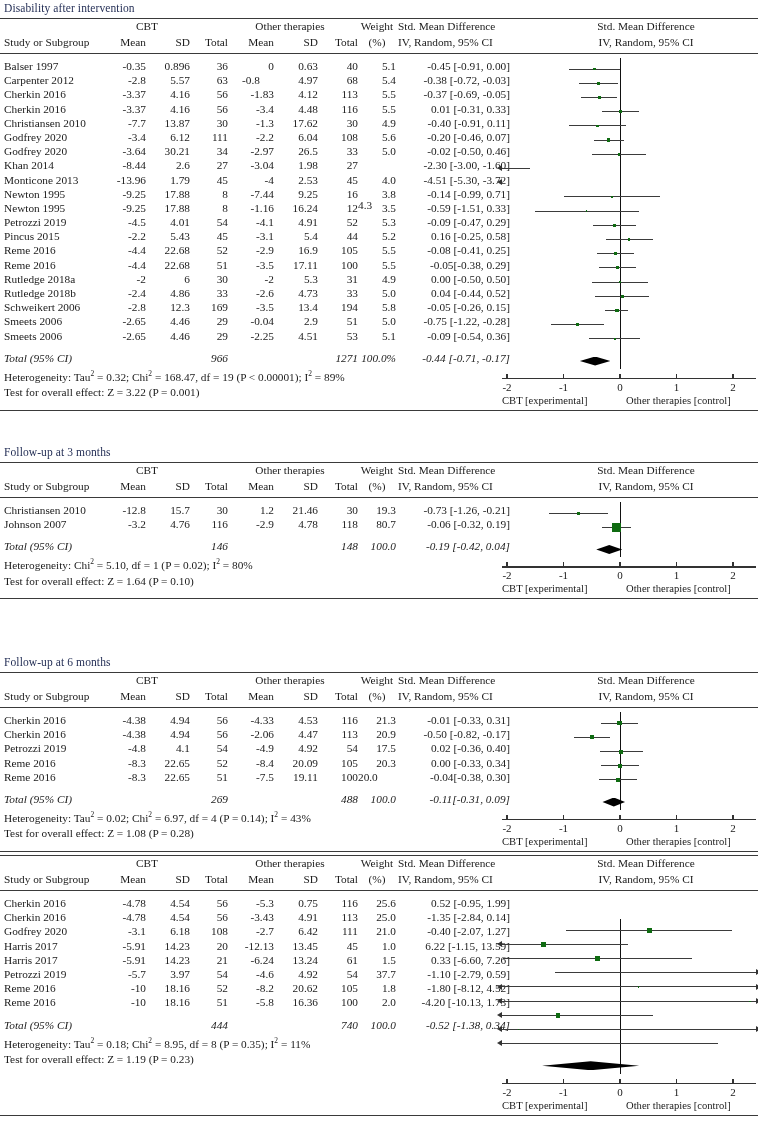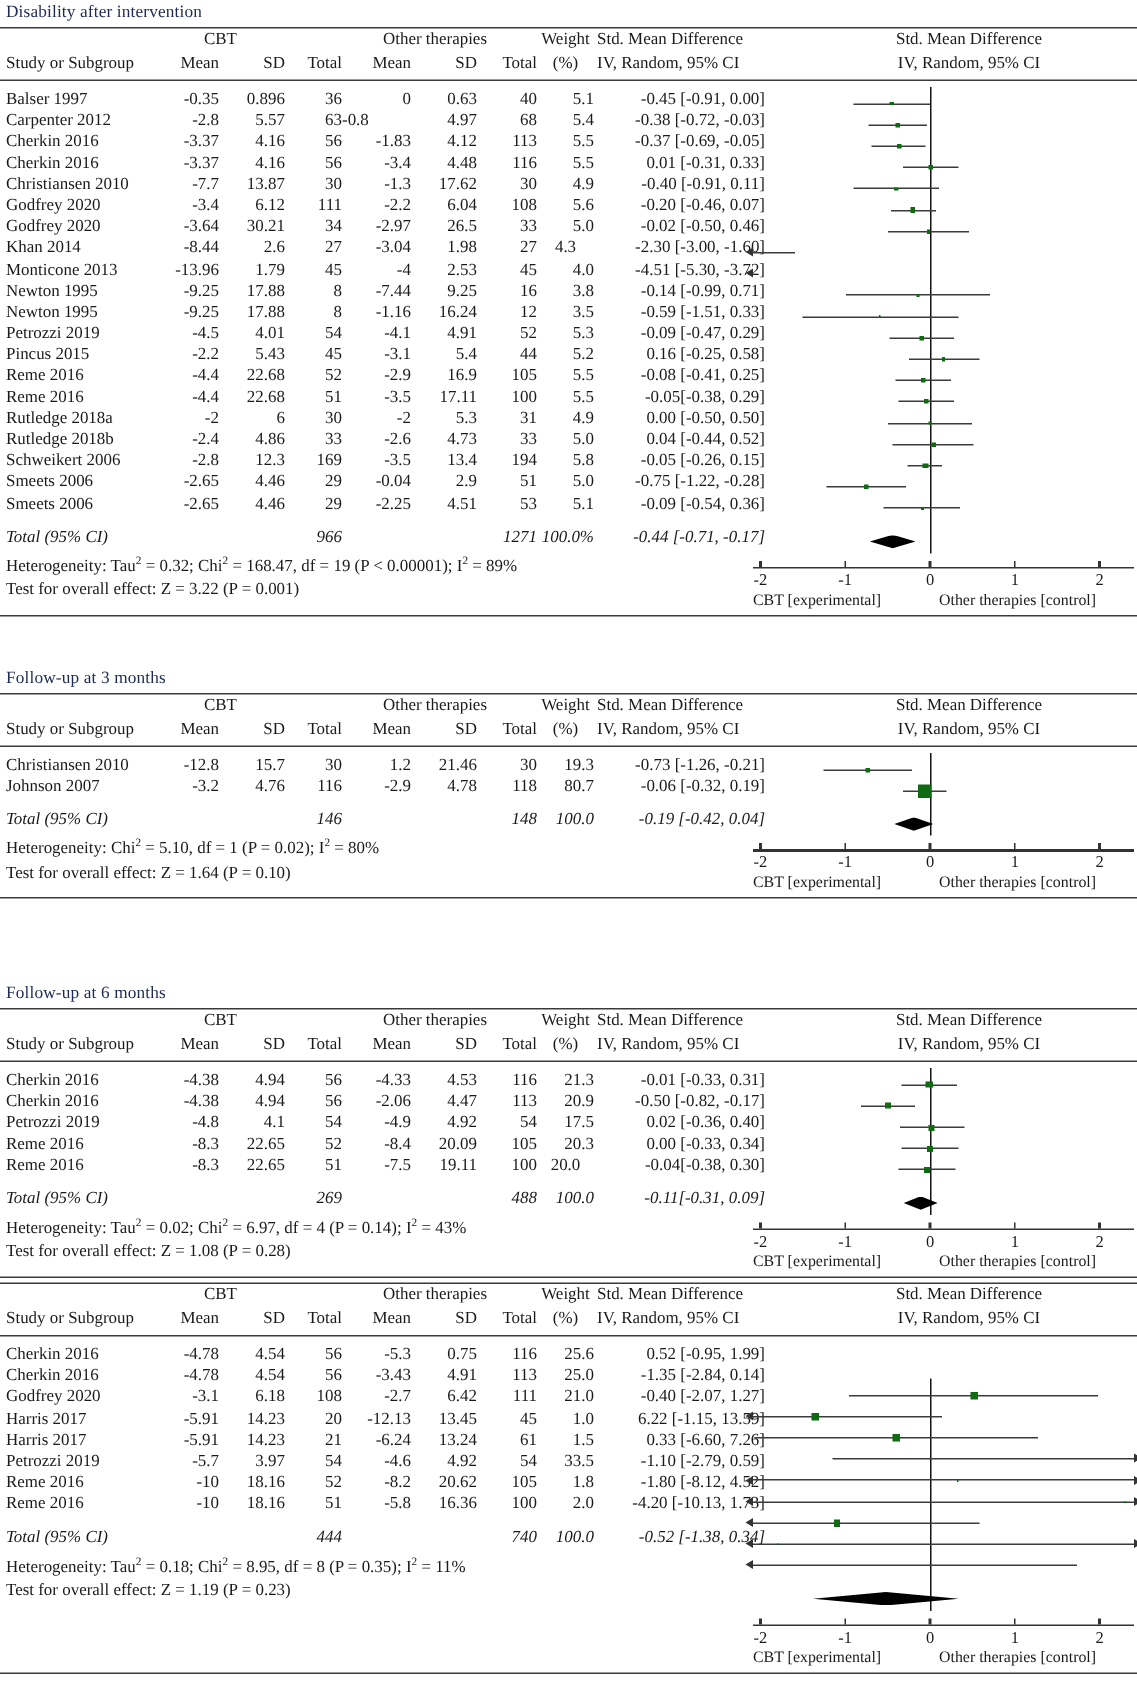--- a/index.html
+++ b/index.html
@@ -95,21 +95,21 @@
             <div class="c col-sd2 r" style="text-align: right;">0.63</div>
             <div class="c col-t2 r" style="text-align: right;">40</div>
             <div class="c col-w r" style="text-align: right;">5.1</div>
             <div class="c col-ci r" style="text-align: right;">-0.45 [-0.91, 0.00]</div>
           </div>
           <div class="row">
             <div class="c col-study l" style="text-align: left;">Carpenter 2012</div>
             <div class="c col-m1 r" style="text-align: right;">-2.8</div>
             <div class="c col-sd1 r" style="text-align: right;">5.57</div>
             <div class="c col-t1 r" style="text-align: right;">63</div>
-            <div class="c col-m2 r" style="text-align: left;">-0.8</div>
+            <div class="c col-m2 r" style="text-align: center;">-0.8</div>
             <div class="c col-sd2 r" style="text-align: right;">4.97</div>
             <div class="c col-t2 r" style="text-align: right;">68</div>
             <div class="c col-w r" style="text-align: right;">5.4</div>
             <div class="c col-ci r" style="text-align: right;">-0.38 [-0.72, -0.03]</div>
           </div>
           <div class="row">
             <div class="c col-study l" style="text-align: left;">Cherkin 2016</div>
             <div class="c col-m1 r" style="text-align: right;">-3.37</div>
             <div class="c col-sd1 r" style="text-align: right;">4.16</div>
             <div class="c col-t1 r" style="text-align: right;">56</div>
@@ -164,21 +164,21 @@
             <div class="c col-ci r" style="text-align: right;">-0.02 [-0.50, 0.46]</div>
           </div>
           <div class="row">
             <div class="c col-study l" style="text-align: left;">Khan 2014</div>
             <div class="c col-m1 r" style="text-align: right;">-8.44</div>
             <div class="c col-sd1 r" style="text-align: right;">2.6</div>
             <div class="c col-t1 r" style="text-align: right;">27</div>
             <div class="c col-m2 r" style="text-align: right;">-3.04</div>
             <div class="c col-sd2 r" style="text-align: right;">1.98</div>
             <div class="c col-t2 r" style="text-align: right;">27</div>
-            <div class="c col-w r" style="text-align: center;">4.3</div>
+            <div class="c col-w r" style="text-align: left; margin-top: 40px;">4.3</div>
             <div class="c col-ci r" style="text-align: right;">-2.30 [-3.00, -1.60]</div>
           </div>
           <div class="row">
             <div class="c col-study l" style="text-align: left;">Monticone 2013</div>
             <div class="c col-m1 r" style="text-align: right;">-13.96</div>
             <div class="c col-sd1 r" style="text-align: right;">1.79</div>
             <div class="c col-t1 r" style="text-align: right;">45</div>
             <div class="c col-m2 r" style="text-align: right;">-4</div>
             <div class="c col-sd2 r" style="text-align: right;">2.53</div>
             <div class="c col-t2 r" style="text-align: right;">45</div>
@@ -524,21 +524,21 @@
             <div class="c col-ci r" style="text-align: right;">0.00 [-0.33, 0.34]</div>
           </div>
           <div class="row">
             <div class="c col-study l" style="text-align: left;">Reme 2016</div>
             <div class="c col-m1 r" style="text-align: right;">-8.3</div>
             <div class="c col-sd1 r" style="text-align: right;">22.65</div>
             <div class="c col-t1 r" style="text-align: right;">51</div>
             <div class="c col-m2 r" style="text-align: right;">-7.5</div>
             <div class="c col-sd2 r" style="text-align: right;">19.11</div>
             <div class="c col-t2 r" style="text-align: right;">100</div>
-            <div class="c col-w r" style="text-align: center;">20.0</div>
+            <div class="c col-w r" style="text-align: left;">20.0</div>
             <div class="c col-ci r" style="text-align: right;">-0.04[-0.38, 0.30]</div>
           </div>
           <div class="row" style="height: 8px;"></div>
           <div class="row total">
             <div class="c col-study l ital" style="text-align: left;">Total (95% CI)</div>
             <div class="c col-t1 r ital" style="text-align: right;">269</div>
             <div class="c col-t2 r ital" style="text-align: right;">488</div>
             <div class="c col-w r ital" style="text-align: right;">100.0</div>
             <div class="c col-ci r ital" style="text-align: right;">-0.11[-0.31, 0.09]</div>
           </div>
@@ -653,21 +653,21 @@
             <div class="c col-ci r" style="text-align: right;">0.33 [-6.60, 7.26]</div>
           </div>
           <div class="row">
             <div class="c col-study l" style="text-align: left;">Petrozzi 2019</div>
             <div class="c col-m1 r" style="text-align: right;">-5.7</div>
             <div class="c col-sd1 r" style="text-align: right;">3.97</div>
             <div class="c col-t1 r" style="text-align: right;">54</div>
             <div class="c col-m2 r" style="text-align: right;">-4.6</div>
             <div class="c col-sd2 r" style="text-align: right;">4.92</div>
             <div class="c col-t2 r" style="text-align: right;">54</div>
-            <div class="c col-w r" style="text-align: right;">33.5</div>
+            <div class="c col-w r" style="text-align: right;">37.7</div>
             <div class="c col-ci r" style="text-align: right;">-1.10 [-2.79, 0.59]</div>
           </div>
           <div class="row">
             <div class="c col-study l" style="text-align: left;">Reme 2016</div>
             <div class="c col-m1 r" style="text-align: right;">-10</div>
             <div class="c col-sd1 r" style="text-align: right;">18.16</div>
             <div class="c col-t1 r" style="text-align: right;">52</div>
             <div class="c col-m2 r" style="text-align: right;">-8.2</div>
             <div class="c col-sd2 r" style="text-align: right;">20.62</div>
             <div class="c col-t2 r" style="text-align: right;">105</div>

